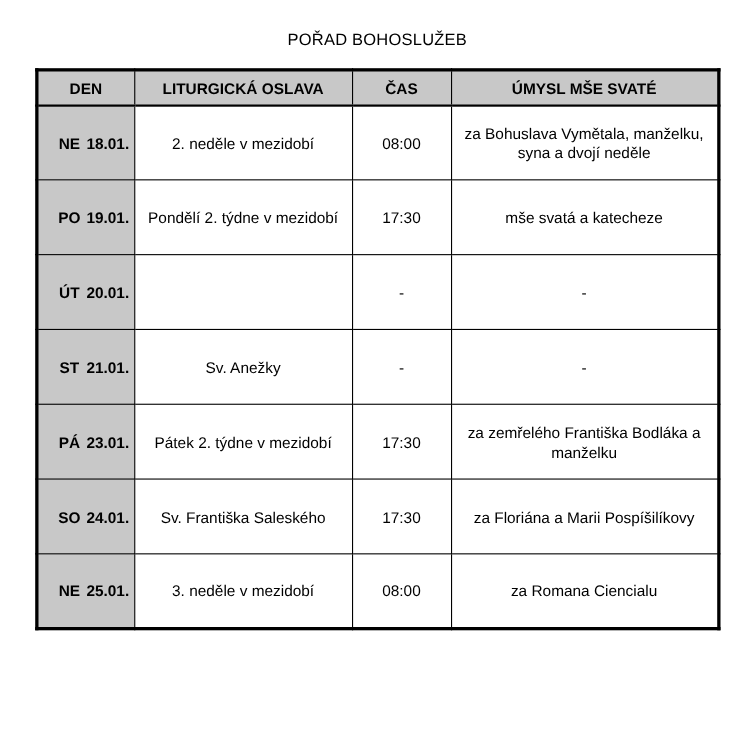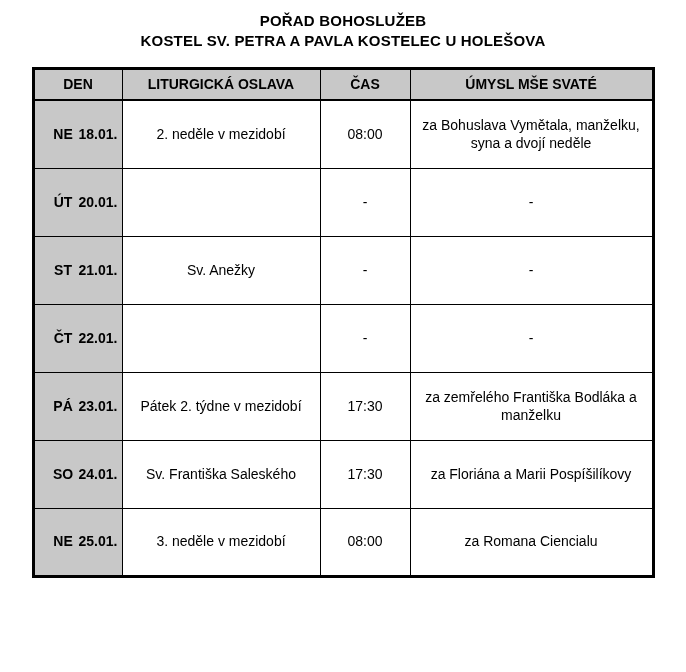--- a/index.html
+++ b/index.html
@@ -7,23 +7,24 @@
     width: 686px;
     background: #ffffff;
     color: #000000;
     font-family: "Liberation Sans", sans-serif;
   }
   body { height: 672px; overflow: hidden; }
 
   .titles { text-align: center; padding-top: 11px; }
   .title, .subtitle {
     font-size: 15px;
-    font-weight: bold;
+    font-weight: normal;
     line-height: 1.35;
     letter-spacing: 0.2px;
+    margin-top: 16px;
   }
   .daterange { font-size: 13.5px; line-height: 1.5; }
 
   table.schedule {
     width: 620px;
     margin: 15px auto 0 auto;
     border-collapse: collapse;
     table-layout: fixed;
     border: 3px solid var(--border, #000000);
   }
@@ -63,21 +64,20 @@
 
   td.oslava { padding: 0 6px; }
   td.cas    { padding: 16px 2px; }
   td.umysl  { padding: 0 8px; }
 </style>
 </head>
 <body>
 
 <div class="titles">
   <div class="title">POŘAD BOHOSLUŽEB</div>
-  <div class="subtitle">KOSTEL SV. PETRA A PAVLA KOSTELEC U HOLEŠOVA</div>
 </div>
 
 <table class="schedule">
   <colgroup>
     <col class="c-den">
       <col class="c-oslava">
       <col class="c-cas">
       <col class="c-umysl">
   </colgroup>
   <thead>
@@ -90,41 +90,41 @@
   </thead>
   <tbody>
 
     <tr>
       <td class="den"><span class="day">NE</span><span class="date">18.01.</span></td>
       <td class="oslava">2. neděle v mezidobí</td>
       <td class="cas">08:00</td>
       <td class="umysl">za Bohuslava Vymětala, manželku, syna a dvojí neděle</td>
     </tr>
 
+    <tr>
+      <td class="den"><span class="day">PO</span><span class="date">19.01.</span></td>
+      <td class="oslava">Pondělí 2. týdne v mezidobí</td>
+      <td class="cas">17:30</td>
+      <td class="umysl">mše svatá a katecheze</td>
+    </tr>
 
     <tr>
       <td class="den"><span class="day">ÚT</span><span class="date">20.01.</span></td>
       <td class="oslava"></td>
       <td class="cas">-</td>
       <td class="umysl">-</td>
     </tr>
 
     <tr>
       <td class="den"><span class="day">ST</span><span class="date">21.01.</span></td>
       <td class="oslava">Sv. Anežky</td>
       <td class="cas">-</td>
       <td class="umysl">-</td>
     </tr>
 
-    <tr>
-      <td class="den"><span class="day">ČT</span><span class="date">22.01.</span></td>
-      <td class="oslava"></td>
-      <td class="cas">-</td>
-      <td class="umysl">-</td>
-    </tr>
 
     <tr>
       <td class="den"><span class="day">PÁ</span><span class="date">23.01.</span></td>
       <td class="oslava">Pátek 2. týdne v mezidobí</td>
       <td class="cas">17:30</td>
       <td class="umysl">za zemřelého Františka Bodláka a manželku</td>
     </tr>
 
     <tr>
       <td class="den"><span class="day">SO</span><span class="date">24.01.</span></td>

